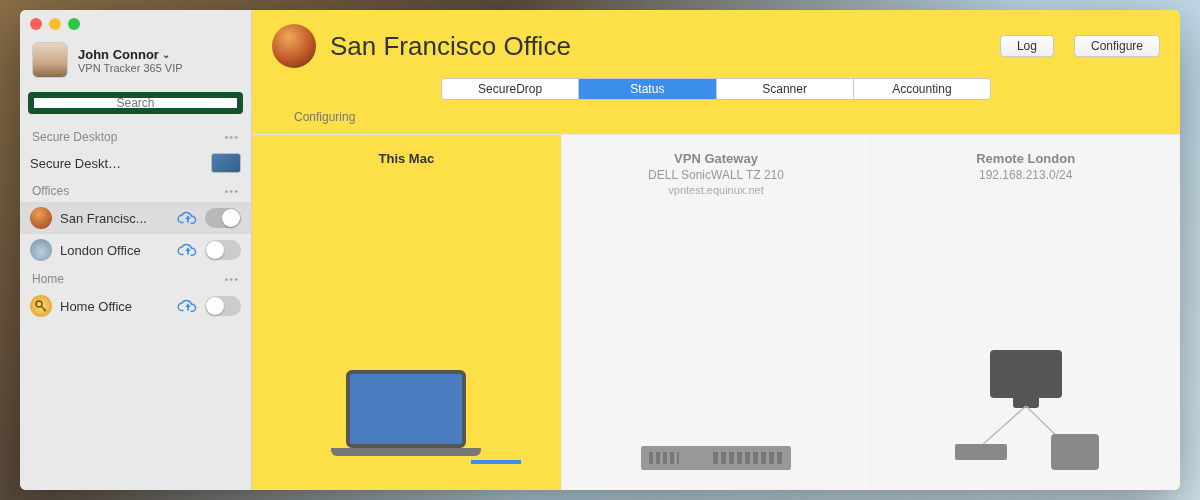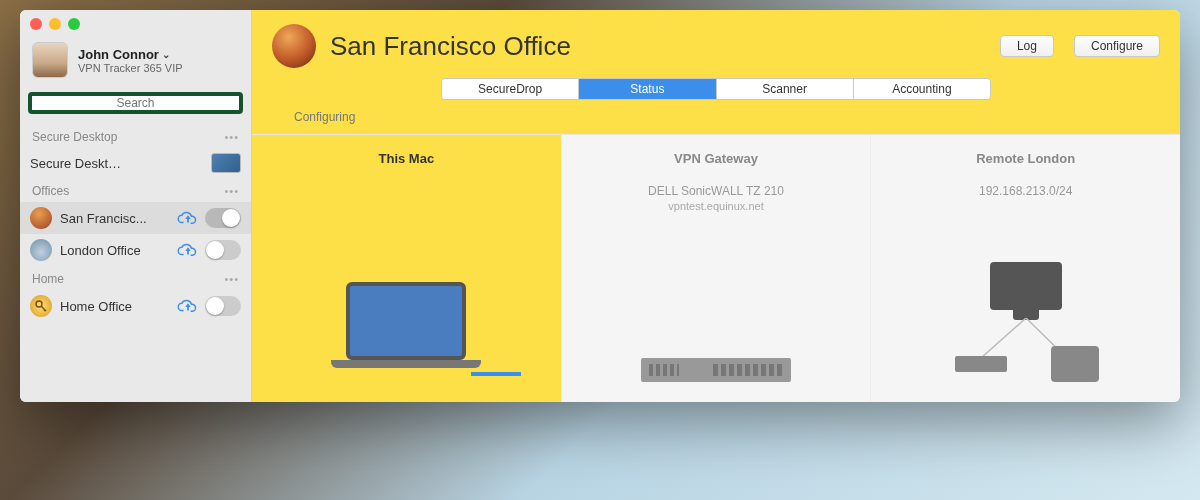--- a/index.html
+++ b/index.html
@@ -6,21 +6,21 @@
   body {
     font-family: -apple-system, "Helvetica Neue", Arial, sans-serif;
     background: linear-gradient(135deg, #8b6f47 0%, #5a4a3a 30%, #b8d4e3 60%, #d4e8f0 100%);
     width: 1200px;
     height: 500px;
     overflow: hidden;
     padding: 10px 20px 0 20px;
   }
   .window {
     width: 1160px;
-    height: 392px;
+    height: 480px;
     background: #f0f0f0;
     border-radius: 6px;
     box-shadow: 0 20px 60px rgba(0,0,0,0.4);
     display: flex;
     overflow: hidden;
     position: relative;
   }
   .traffic-lights {
     position: absolute;
     top: 8px;
@@ -54,21 +54,21 @@
     background: linear-gradient(180deg,#e8d5c0 0%, #c9a888 60%, #8b6a4a 100%);
     border: 1px solid #ccc;
   }
   .user-text { display:flex; flex-direction:column; }
   .user-name { font-weight:600; font-size:13px; color:#222; display:flex; align-items:center; gap:3px;}
   .user-sub { font-size:11px; color:#666; }
   .chev { font-size:10px; color:#444; }
 
   .search-wrap { padding: 4px 8px 10px 8px; }
   .search {
-    width:100%; height:22px; border-radius:4px; border:4px solid #14532d;
+    width:100%; height:22px; border-radius:4px; border:6px solid #14532d;
     background:#fff; font-size:12px; text-align:center; color:#999;
   }
 
   .section-header {
     display:flex; justify-content:space-between; align-items:center;
     padding: 6px 12px 4px 12px;
     font-size:12px; color:#888; font-weight:500;
   }
   .dots { color:#aaa; letter-spacing:1px; font-size:11px; }
 
@@ -152,21 +152,21 @@
   .stages {
     flex:1; display:flex;
   }
   .stage {
     flex:1; text-align:center; padding:16px 10px 0 10px;
     display:flex; flex-direction:column; align-items:center;justify-content:space-between;
   }
   .stage.inactive { background:#f5f5f5; border-left:1px solid #eee; }
   .stage-title { font-size:13px; font-weight:700; color:#333; }
   .stage.inactive .stage-title { color:#888; font-weight:600; }
-  .stage-sub { font-size:12px; color:#999; margin-top:18px;}
+  .stage-sub { font-size:12px; color:#999; margin-top:2px;}
   .stage-sub2 { font-size:11px; color:#aaa; margin-top:2px;}
   .stage-graphic { margin-top:auto; margin-bottom:20px; }
 
   
   .laptop {
     width:150px; height:100px; position:relative;
   }
   .laptop-screen {
     width:120px; height:78px; background:#4a7cc0; border:4px solid #555; border-radius:6px;
     margin:0 auto;

